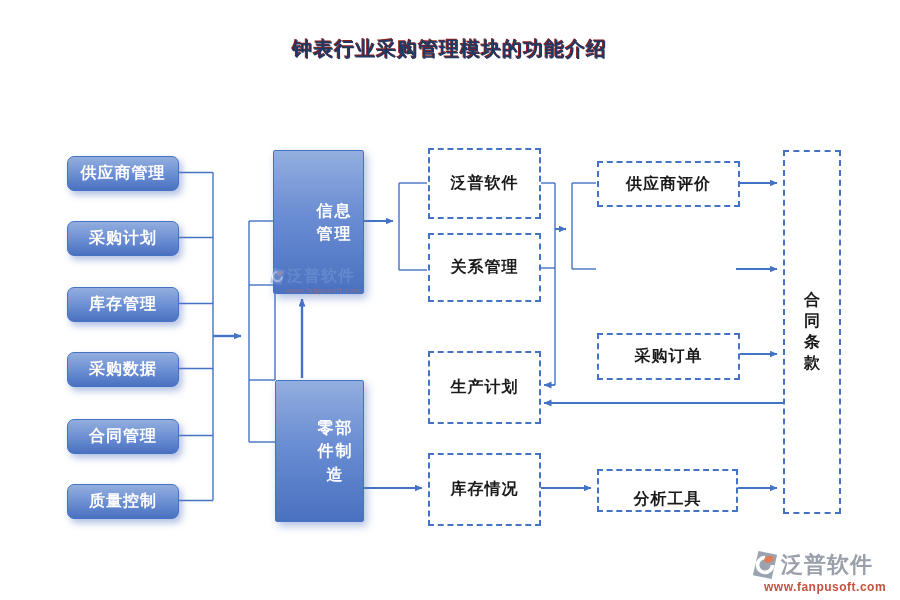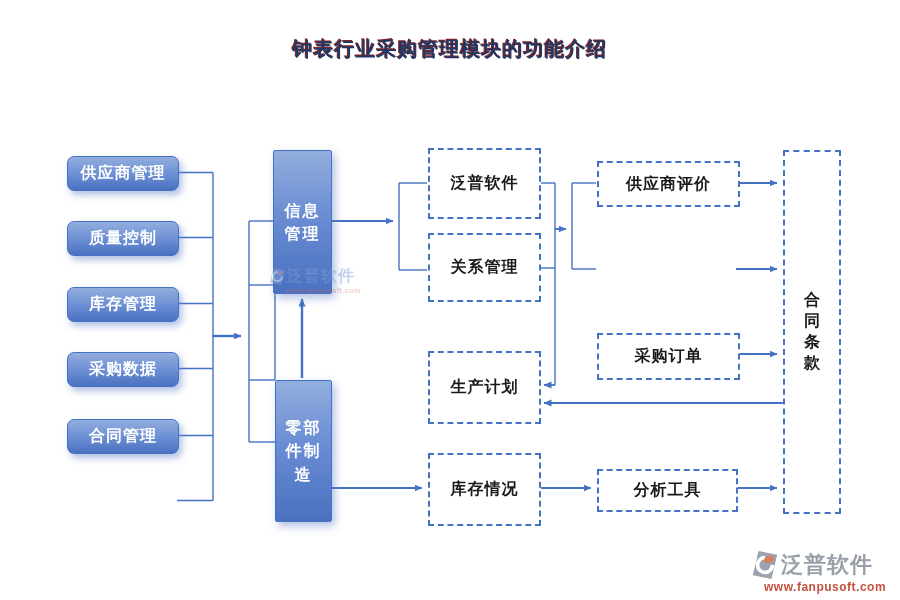--- a/index.html
+++ b/index.html
@@ -22,20 +22,21 @@
     color:#ffffff;font-weight:bold;font-size:16px;letter-spacing:1px;
     z-index:2;
   }
   .hub-box{
     position:absolute;display:flex;align-items:center;justify-content:center;
     background:linear-gradient(180deg,var(--solid-box-top,#93AEDE) 0%,#6A8DD3 45%,var(--solid-box-bottom,#4A71C0) 100%);
     border:1px solid var(--accent,#4472C4);border-radius:2px;
     box-shadow:3px 4px 8px rgba(100,130,200,.5);
     color:#ffffff;font-weight:bold;font-size:16px;
     z-index:2;
+    padding-left:32px;
   }
   .hub-box .wrap{display:block;width:38px;text-align:center;line-height:1.45;letter-spacing:2px;word-break:break-all;}
   .dashed-box{
     position:absolute;display:flex;align-items:center;justify-content:center;
     background:#ffffff;border:2px dashed var(--accent,#4472C4);
     color:var(--dashed-text,#1A1A1A);font-weight:bold;font-size:16px;letter-spacing:1px;
     z-index:2;
   }
   .dashed-box .vwrap{display:block;width:18px;text-align:center;line-height:1.3;word-break:break-all;letter-spacing:0;}
   svg.connectors{position:absolute;left:0;top:0;z-index:1;}
@@ -55,30 +56,33 @@
 <body>
 
 <div id="canvas">
 
   <div class="title">钟表行业采购管理模块的功能介绍</div>
 
   <div class="solid-box" style="left:67px;top:156px;width:110px;height:33px;">
     <span>供应商管理</span>
   </div>
   <div class="solid-box" style="left:67px;top:221px;width:110px;height:33px;">
-    <span>质量控制</span>
+    <span>采购计划</span>
   </div>
   <div class="solid-box" style="left:67px;top:287px;width:110px;height:33px;">
     <span>库存管理</span>
   </div>
   <div class="solid-box" style="left:67px;top:352px;width:110px;height:33px;">
     <span>采购数据</span>
   </div>
   <div class="solid-box" style="left:67px;top:419px;width:110px;height:33px;">
     <span>合同管理</span>
+  </div>
+  <div class="solid-box" style="left:67px;top:484px;width:110px;height:33px;">
+    <span>质量控制</span>
   </div>
 
   <div class="hub-box" style="left:273px;top:150px;width:57px;height:142px;">
     <span class="wrap">信息管理</span>
   </div>
   <div class="hub-box" style="left:275px;top:380px;width:55px;height:140px;">
     <span class="wrap">零部件制造</span>
   </div>
 
   <div class="dashed-box" style="left:428px;top:148px;width:109px;height:67px;">
@@ -93,21 +97,21 @@
   <div class="dashed-box" style="left:428px;top:453px;width:109px;height:69px;">
     <span>库存情况</span>
   </div>
 
   <div class="dashed-box" style="left:597px;top:161px;width:139px;height:42px;">
     <span>供应商评价</span>
   </div>
   <div class="dashed-box" style="left:597px;top:333px;width:139px;height:43px;">
     <span>采购订单</span>
   </div>
-  <div class="dashed-box" style="left:597px;top:469px;width:137px;height:39px;">
+  <div class="dashed-box" style="left:597px;top:469px;width:137px;height:39px;align-items:flex-end;">
     <span>分析工具</span>
   </div>
 
   <div class="dashed-box" style="left:783px;top:150px;width:54px;height:360px;">
     <span class="vwrap">合同条款</span>
   </div>
 
   <svg class="connectors" width="900" height="600" viewBox="0 0 900 600">
     <defs>
       <marker id="ah" markerWidth="9" markerHeight="8" refX="7.5" refY="3.5" orient="auto" markerUnits="userSpaceOnUse">

